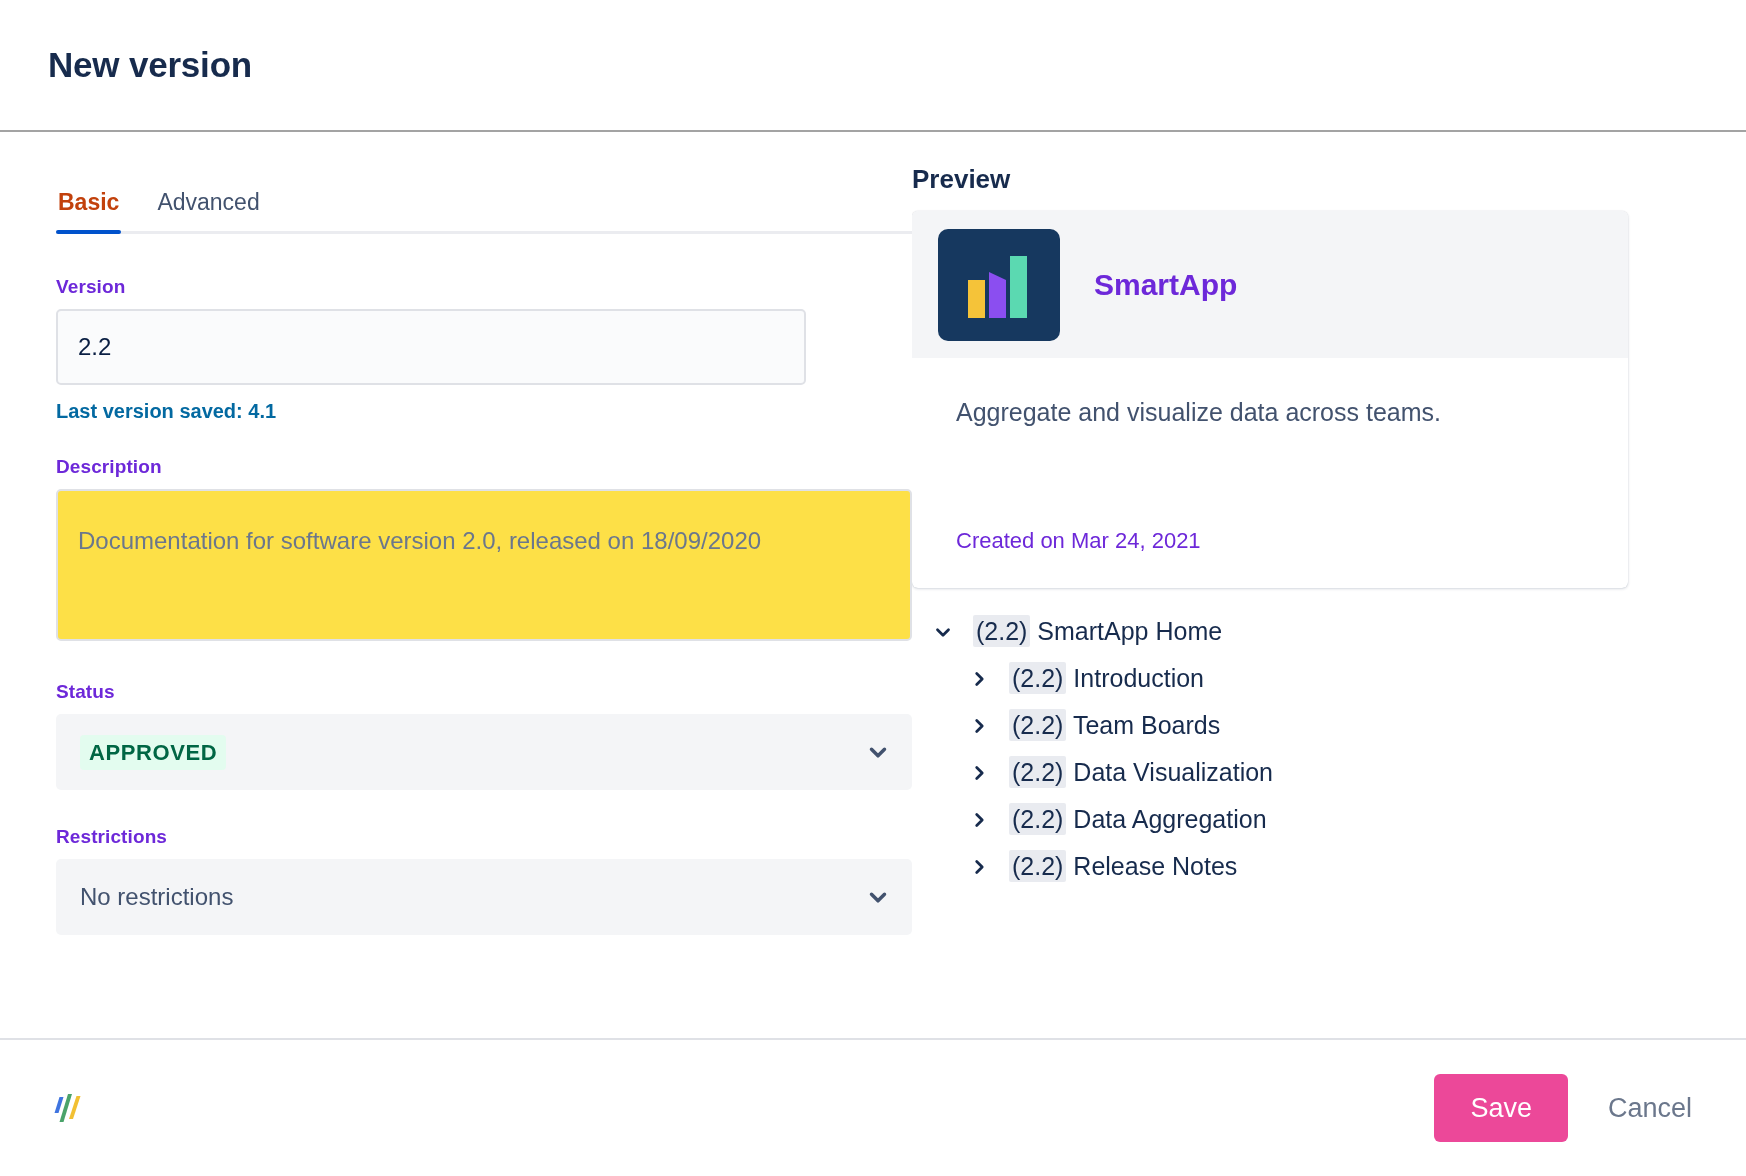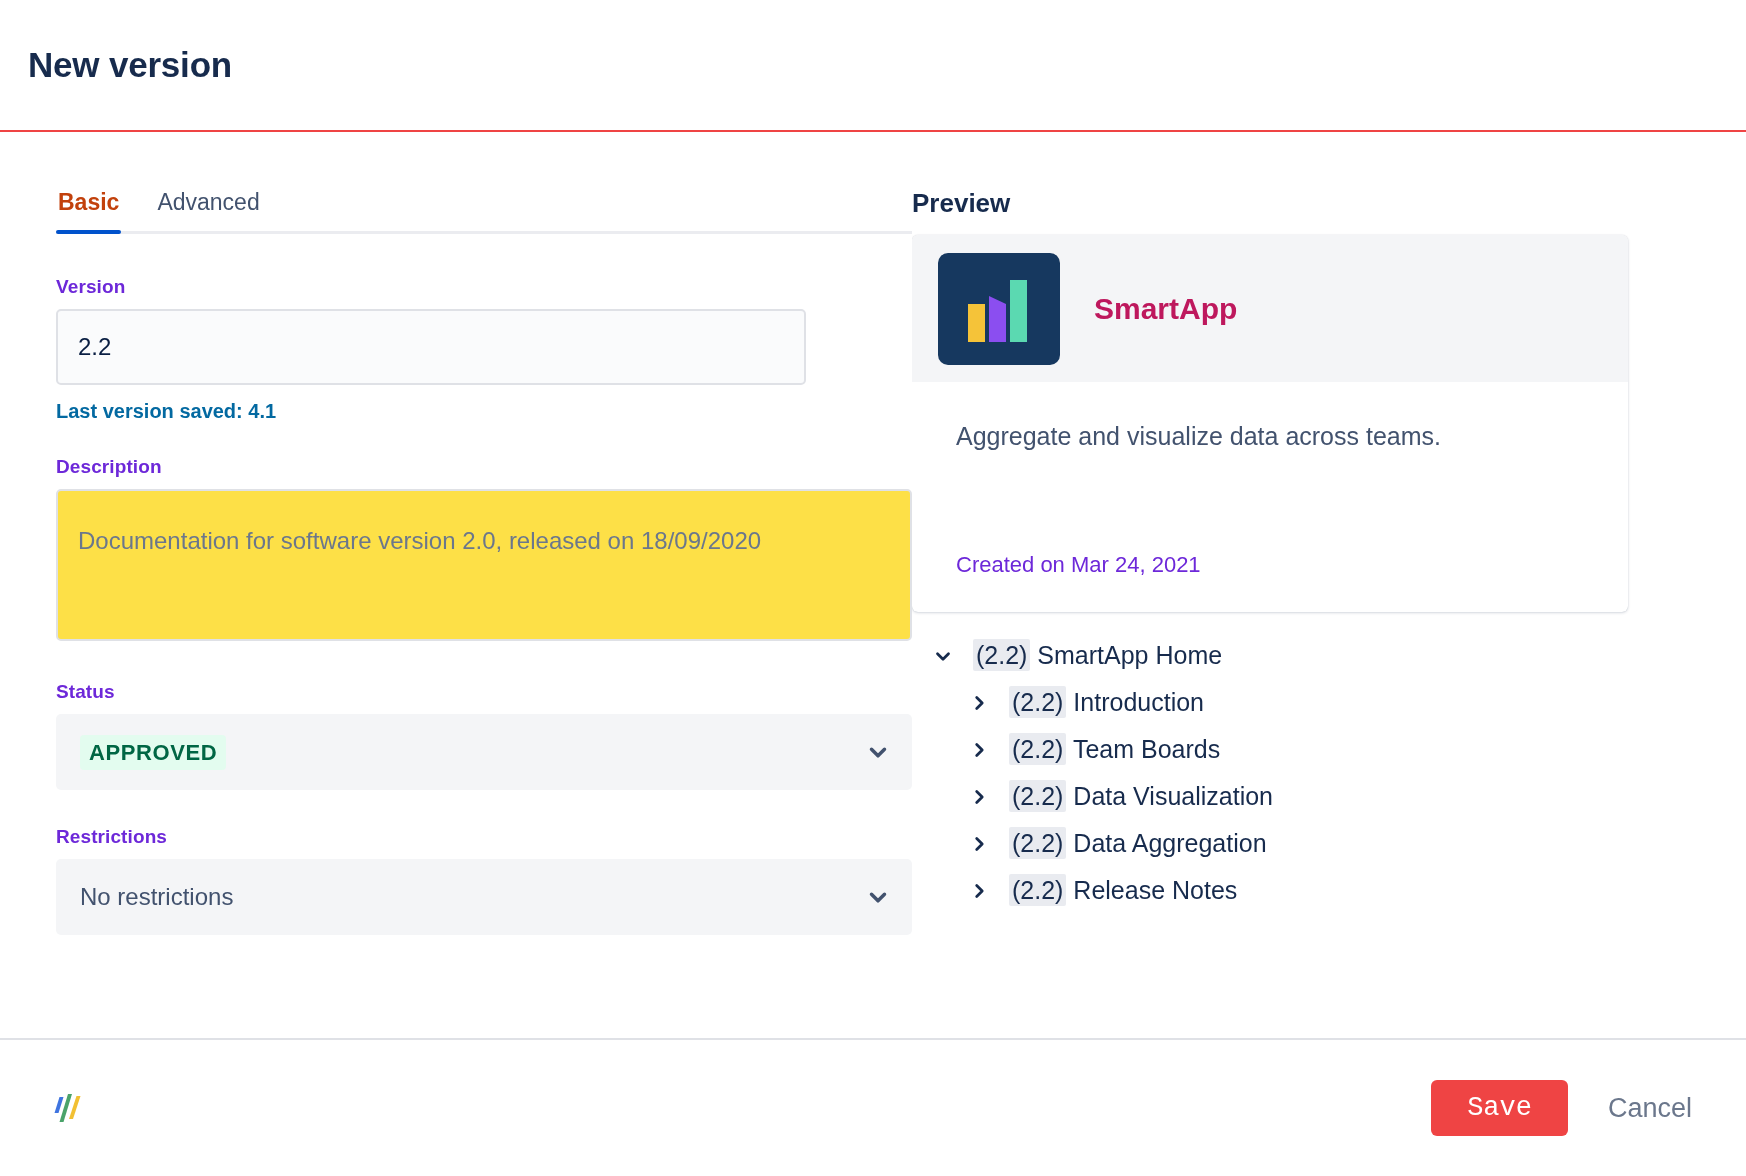--- a/index.html
+++ b/index.html
@@ -19,24 +19,24 @@
     background: #ffffff;
     display: flex;
     flex-direction: column;
     overflow: hidden;
   }
 
   
   .dialog-header {
     height: 132px;
     flex: 0 0 132px;
-    border-bottom: 2px solid #ef4444;
-    display: flex;
-    align-items: center;
-    padding: 0 28px;
+    border-bottom: 2px solid #a3a3a3;
+    display: flex;
+    align-items: center;
+    padding: 0 48px;
   }
   .dialog-title {
     font-size: 35px;
     font-weight: 700;
     color: #172b4d;
     letter-spacing: -0.2px;
   }
 
   
   .dialog-body {
@@ -158,21 +158,21 @@
   .chevron {
     flex: 0 0 auto;
     width: 28px; height: 28px;
     display: flex; align-items: center; justify-content: center;
   }
   .chevron svg { display: block; }
 
   
   .preview-pane {
     flex: 1 1 auto;
-    padding: 56px 38px 0 0;
+    padding: 32px 38px 0 0;
     position: relative;
     overflow: hidden;
   }
   .preview-heading {
     font-size: 26px;
     font-weight: 700;
     color: #172b4d;
     margin-bottom: 16px;
     padding-left: 0;
   }
@@ -205,21 +205,21 @@
     position: absolute;
     left: 50%;
     top: 50%;
     transform: translate(-50%, -50%);
     width: 62px;
     height: 66px;
   }
   .app-name {
     font-size: 30px;
     font-weight: 700;
-    color: #be185d;
+    color: #6d28d9;
   }
 
   .preview-card-body {
     padding: 35px 44px 34px 44px;
     min-height: 230px;
     display: flex;
     flex-direction: column;
   }
   .preview-desc {
     font-size: 25px;
@@ -275,30 +275,30 @@
     align-items: center;
     padding: 0 40px 0 46px;
   }
   .brand-logo {
     width: 46px;
     height: 46px;
     flex: 0 0 auto;
   }
   .footer-spacer { flex: 1 1 auto; }
   .btn-save {
-    background: #ef4444;
+    background: #ec4899;
     color: #ffffff;
     font-size: 27px;
     font-weight: 400;
     border: none;
     border-radius: 6px;
     padding: 0 36px;
-    height: 56px;
+    height: 68px;
     cursor: pointer;
-    font-family: Liberation Mono, monospace;
+    font-family: Liberation Sans, sans-serif;
   }
   .btn-cancel {
     background: transparent;
     color: #6b778c;
     font-size: 27px;
     border: none;
     padding: 0 14px;
     margin-left: 26px;
     height: 66px;
     cursor: pointer;

